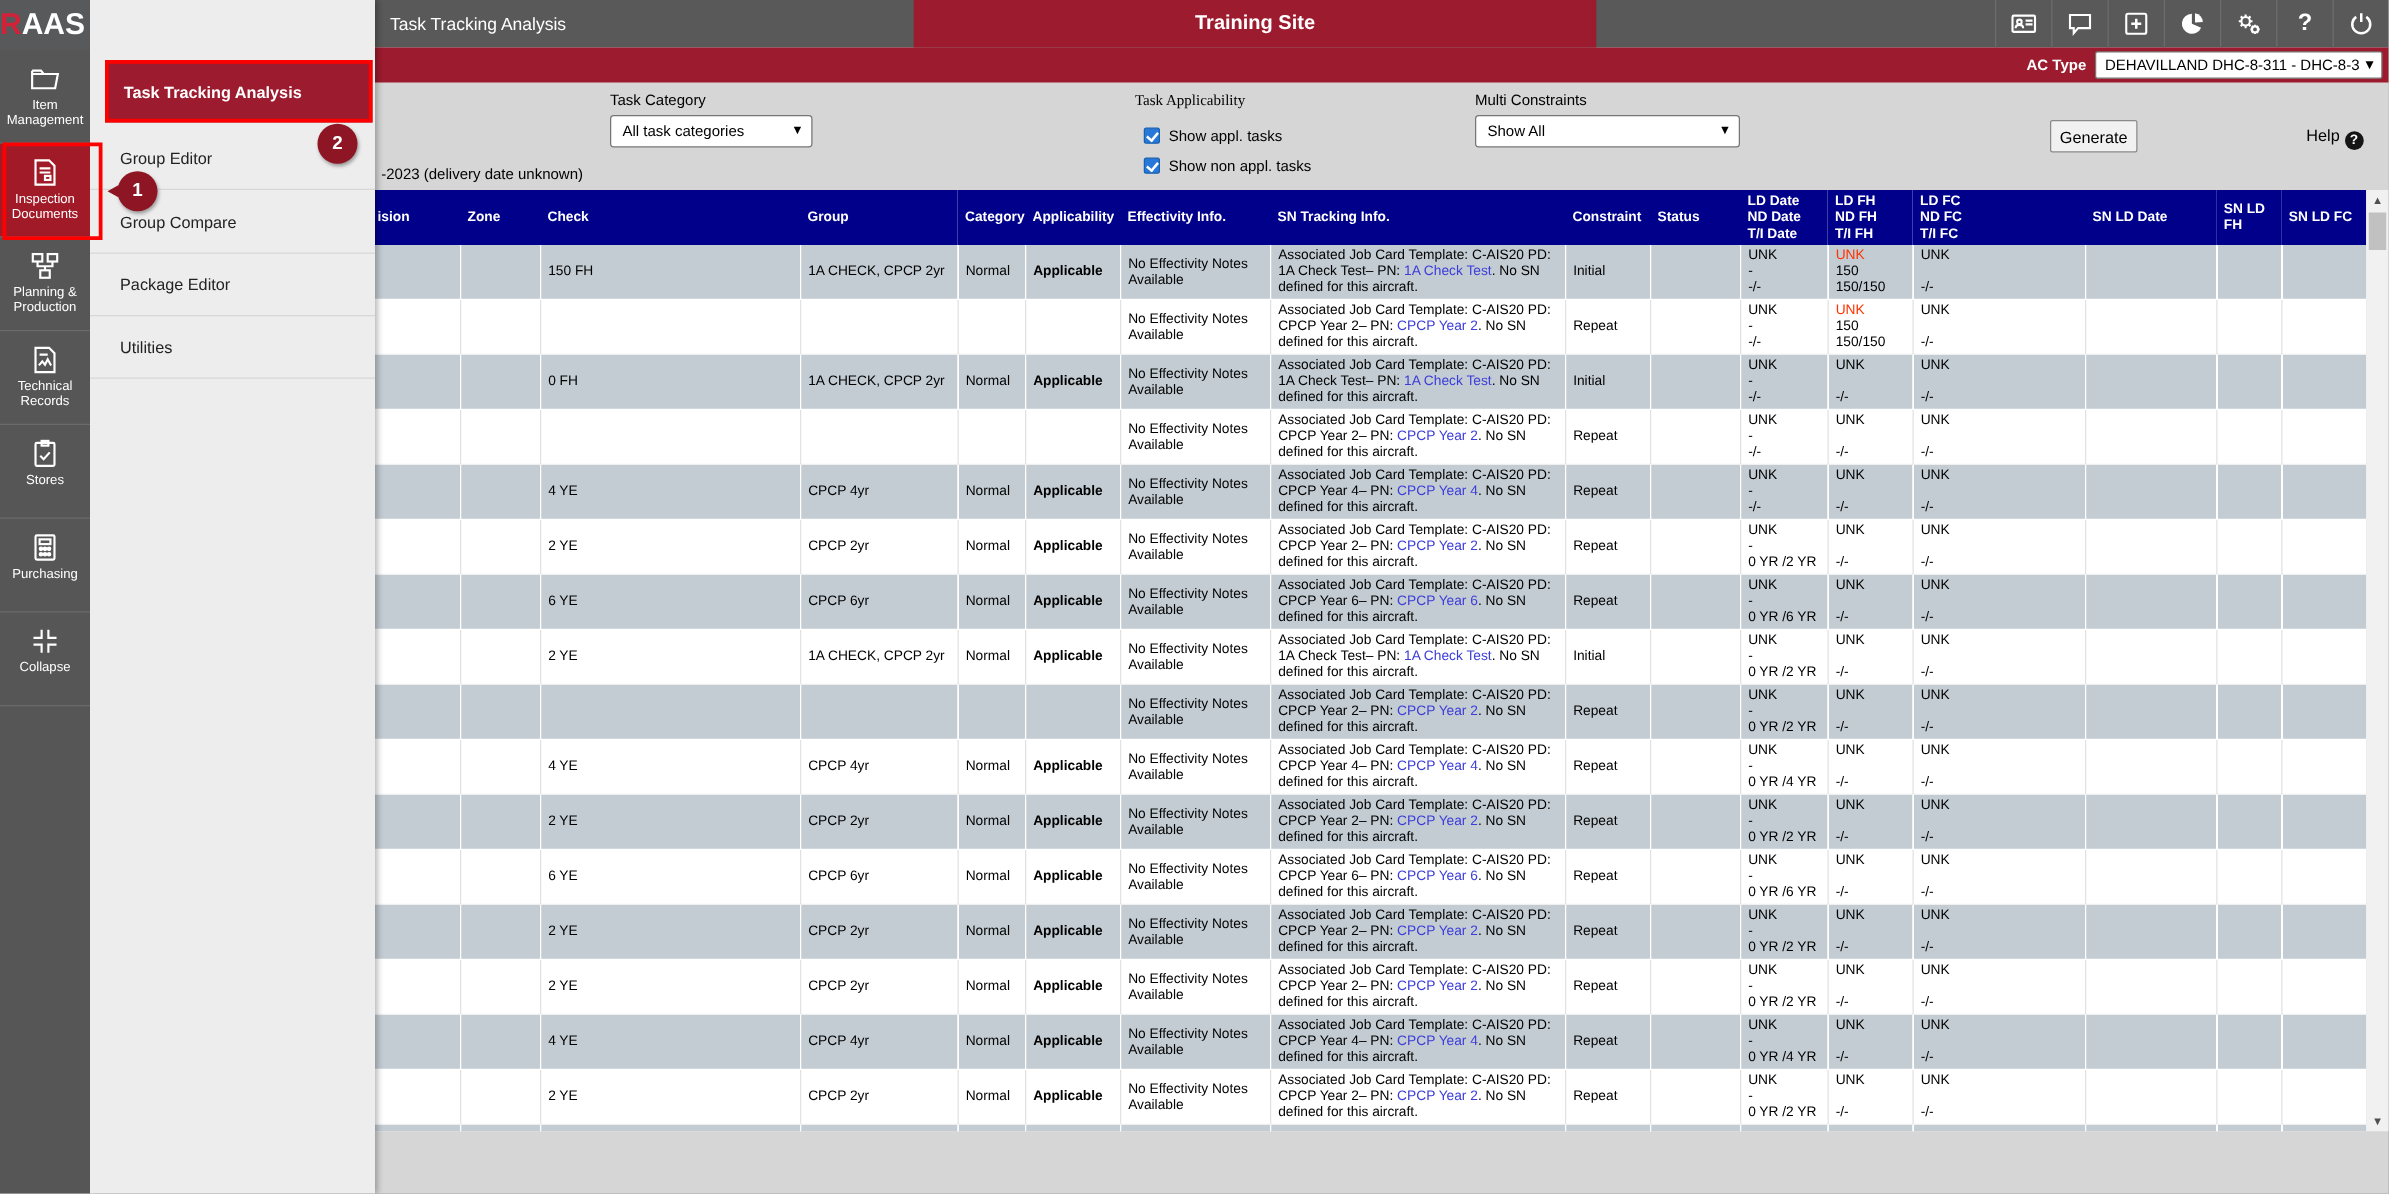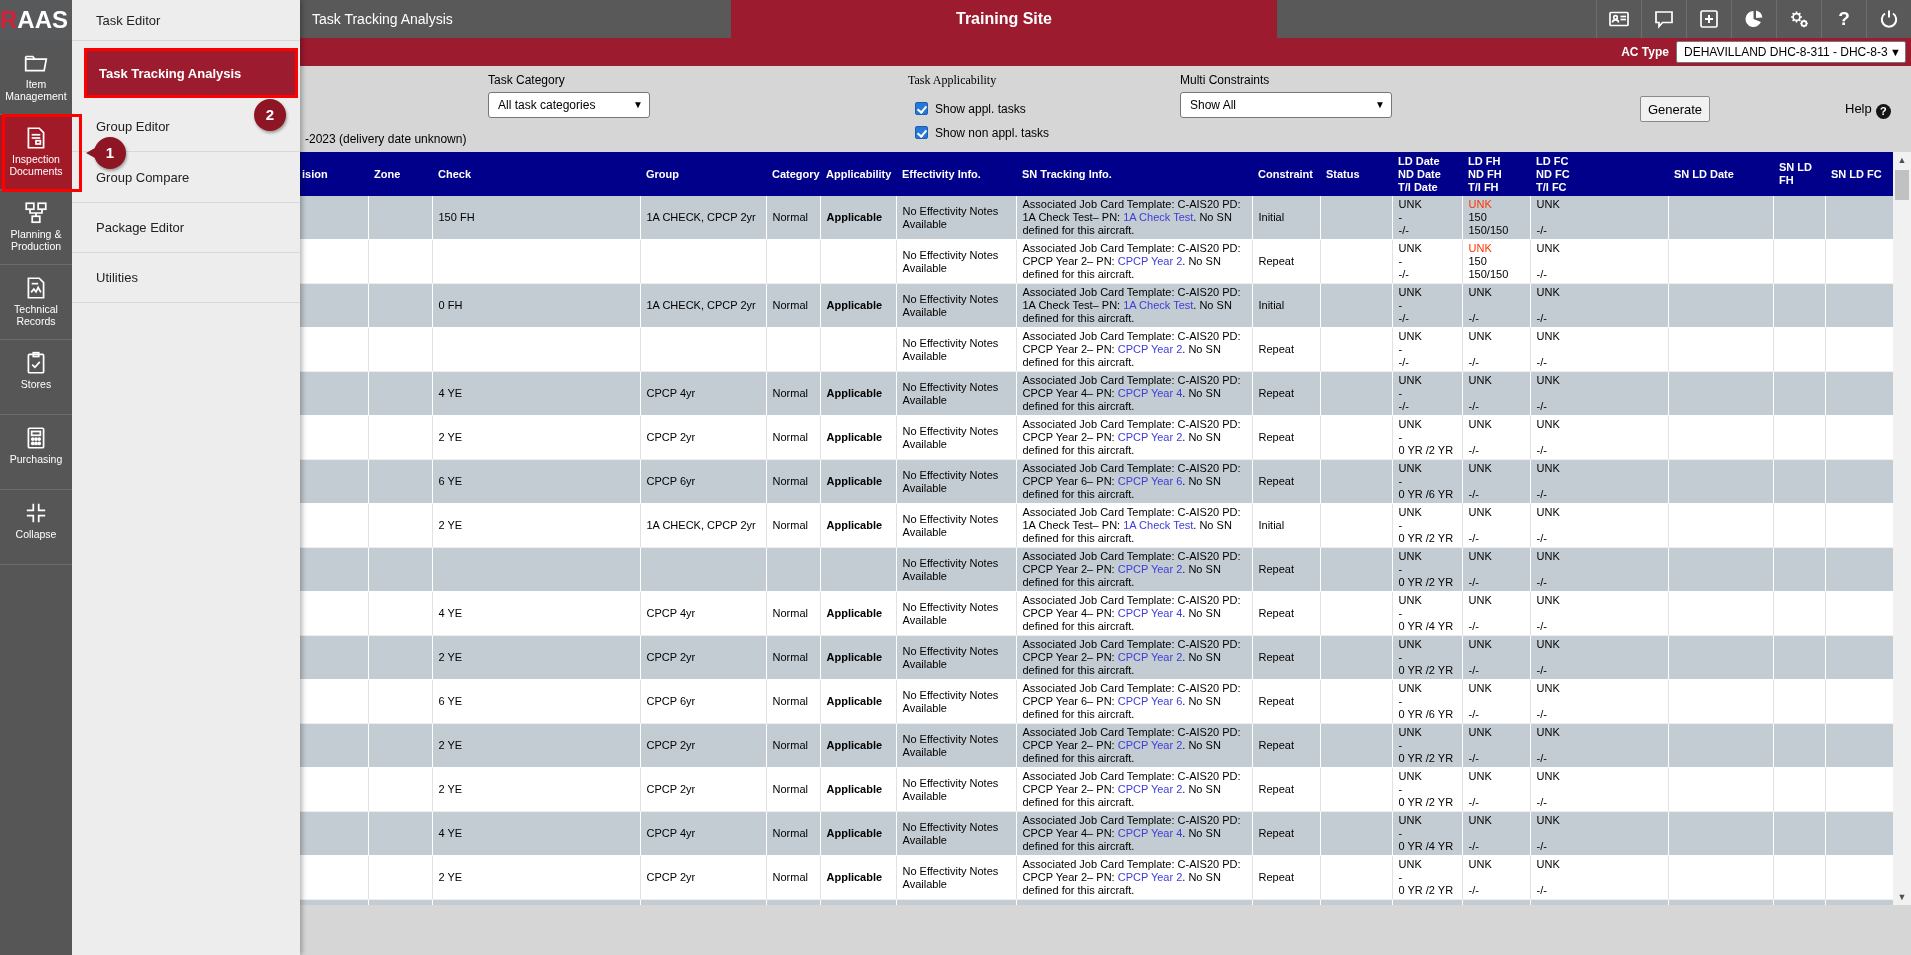--- a/index.html
+++ b/index.html
@@ -851,21 +851,20 @@
       <span class="sicon">
         <svg viewBox="0 0 24 24" stroke-width="2.2">
             <path d="M9.5 3.5v6h-6M14.5 3.5v6h6M9.5 20.5v-6h-6M14.5 20.5v-6h6"></path>
           </svg>
       </span>
       <span class="slabel">Collapse</span>
     </div>
   </div>
 
   <div class="flyout">
-    <div class="menu-item mi-te">Task Editor</div>
     <div class="menu-item active-box">Task Tracking Analysis</div>
     <div class="menu-item mi-ge">Group Editor</div>
     <div class="menu-item mi-gc">Group Compare</div>
     <div class="menu-item mi-pe">Package Editor</div>
     <div class="menu-item mi-ut">Utilities</div>
   </div>
 
   <div class="ann-rect"></div>
   <div class="ann-circle ann-1">1</div>
   <div class="ann-circle ann-2">2</div>

